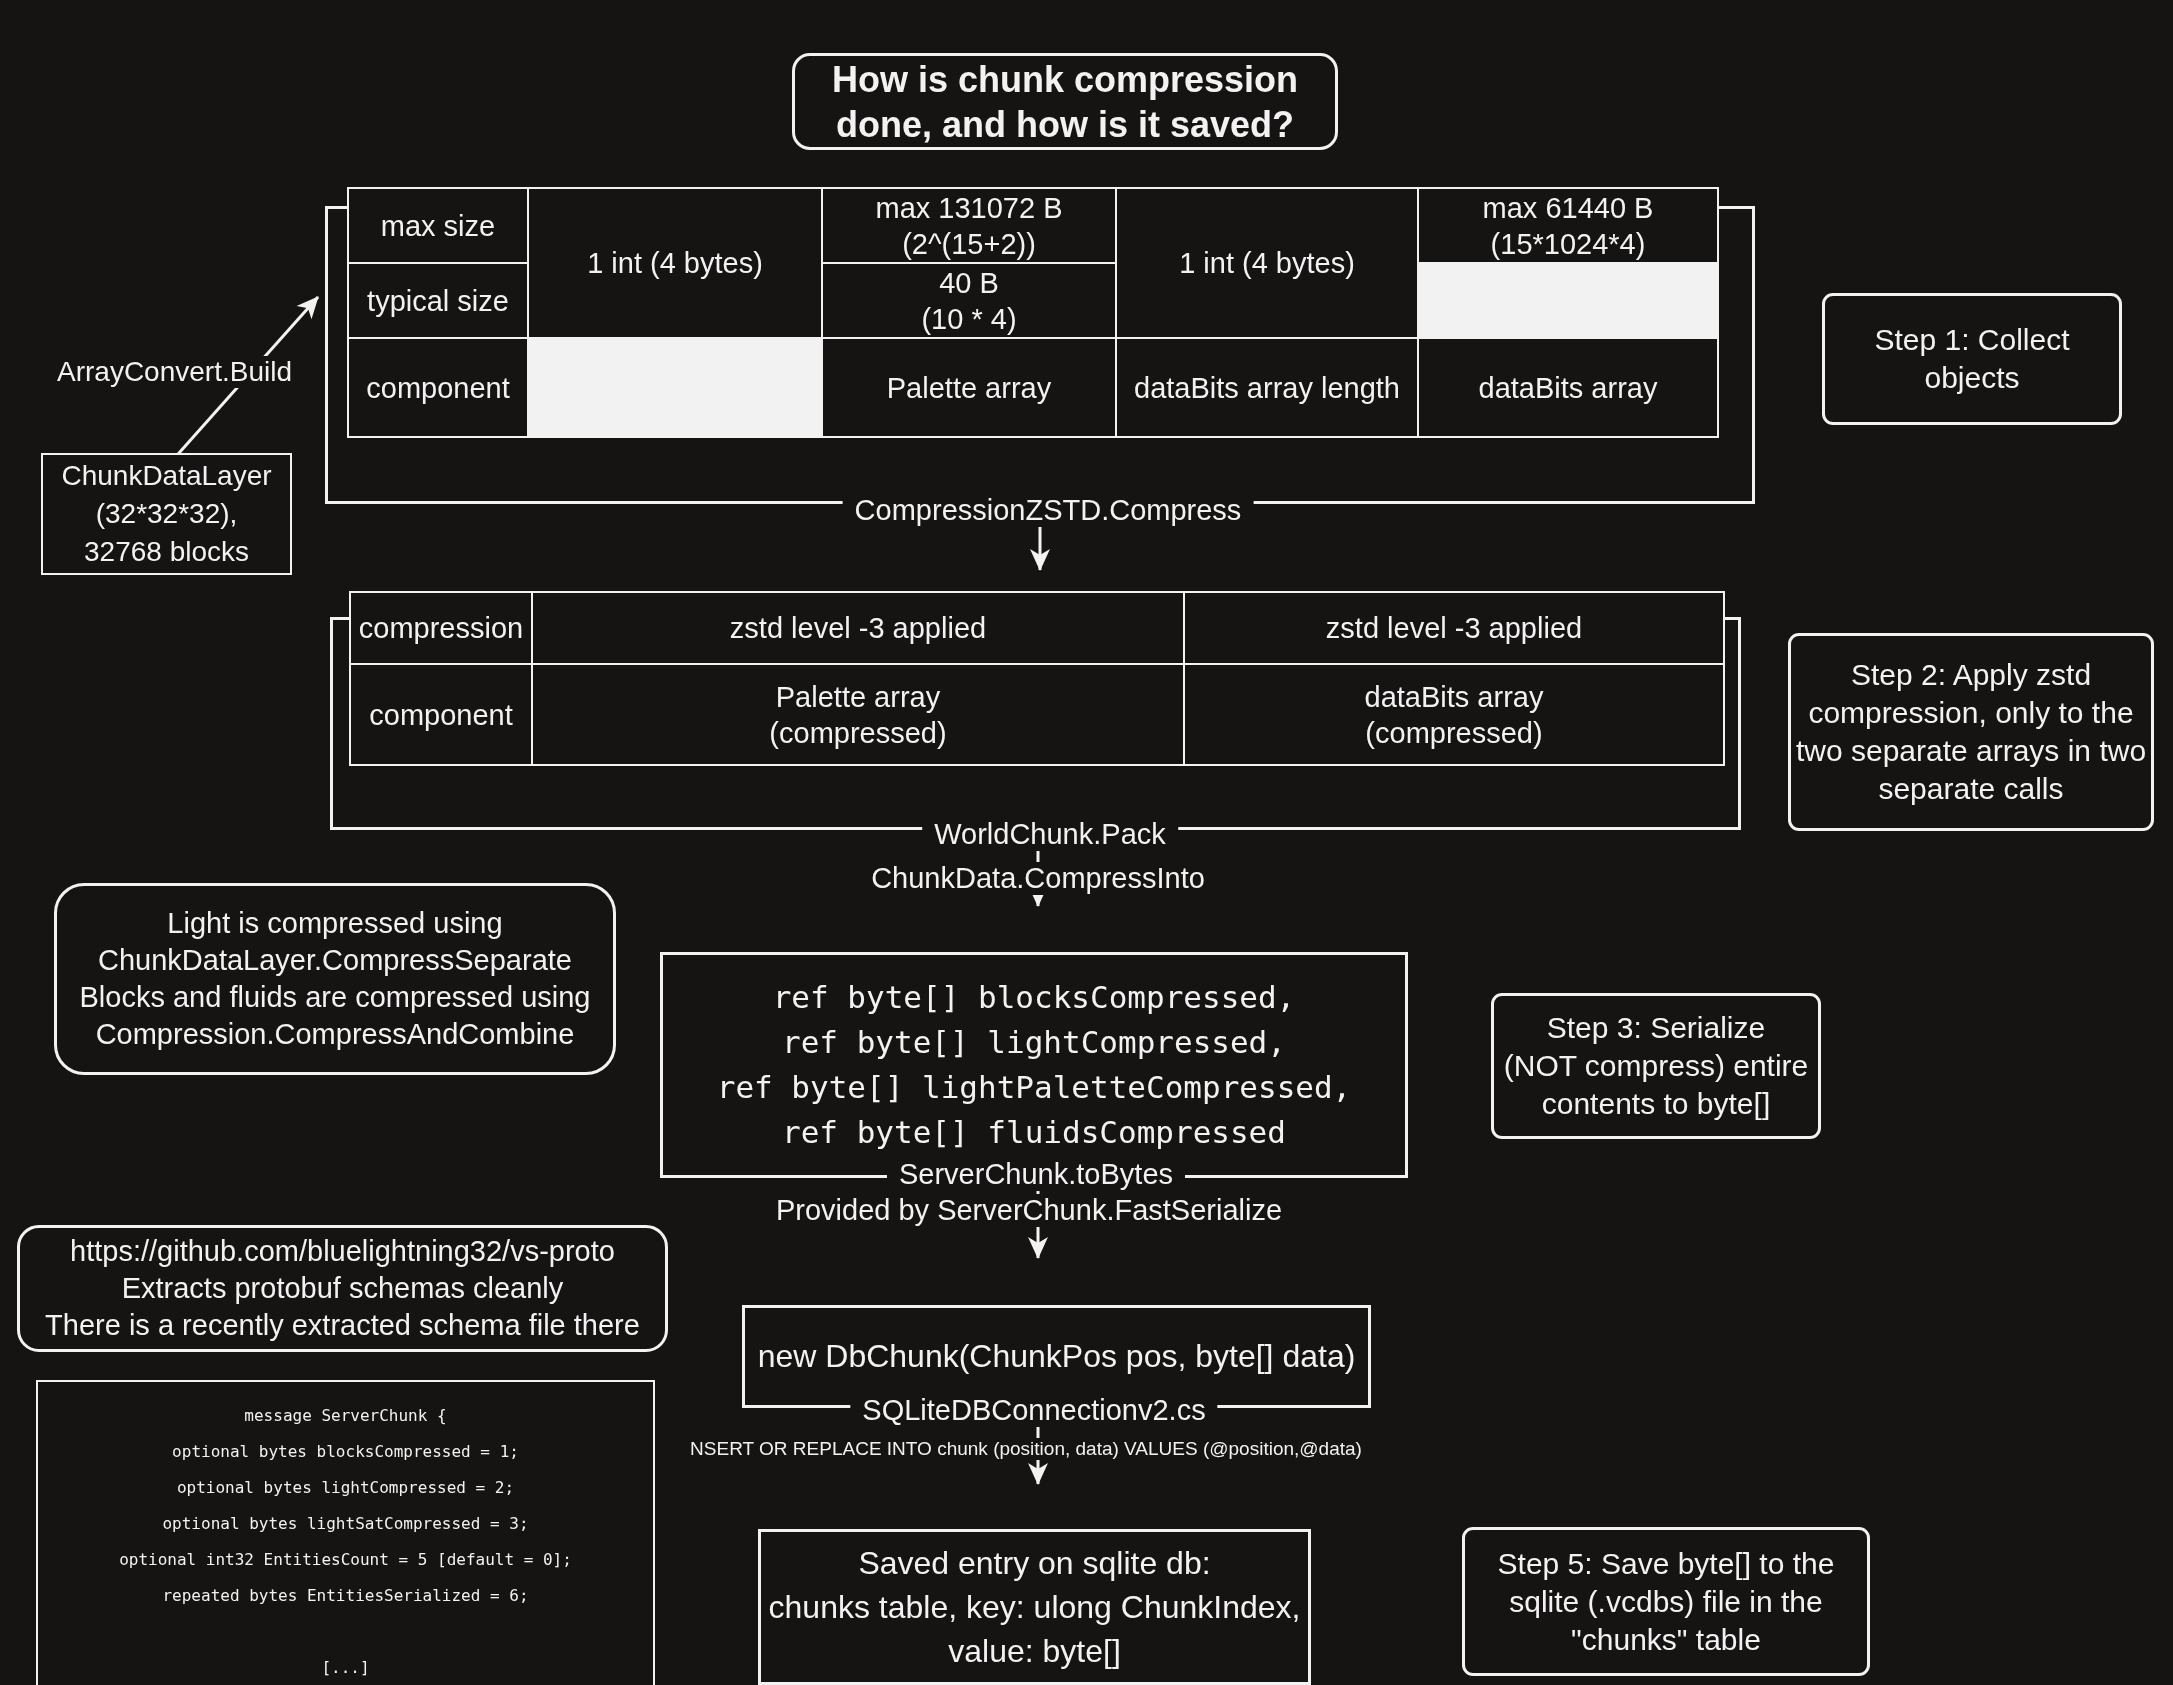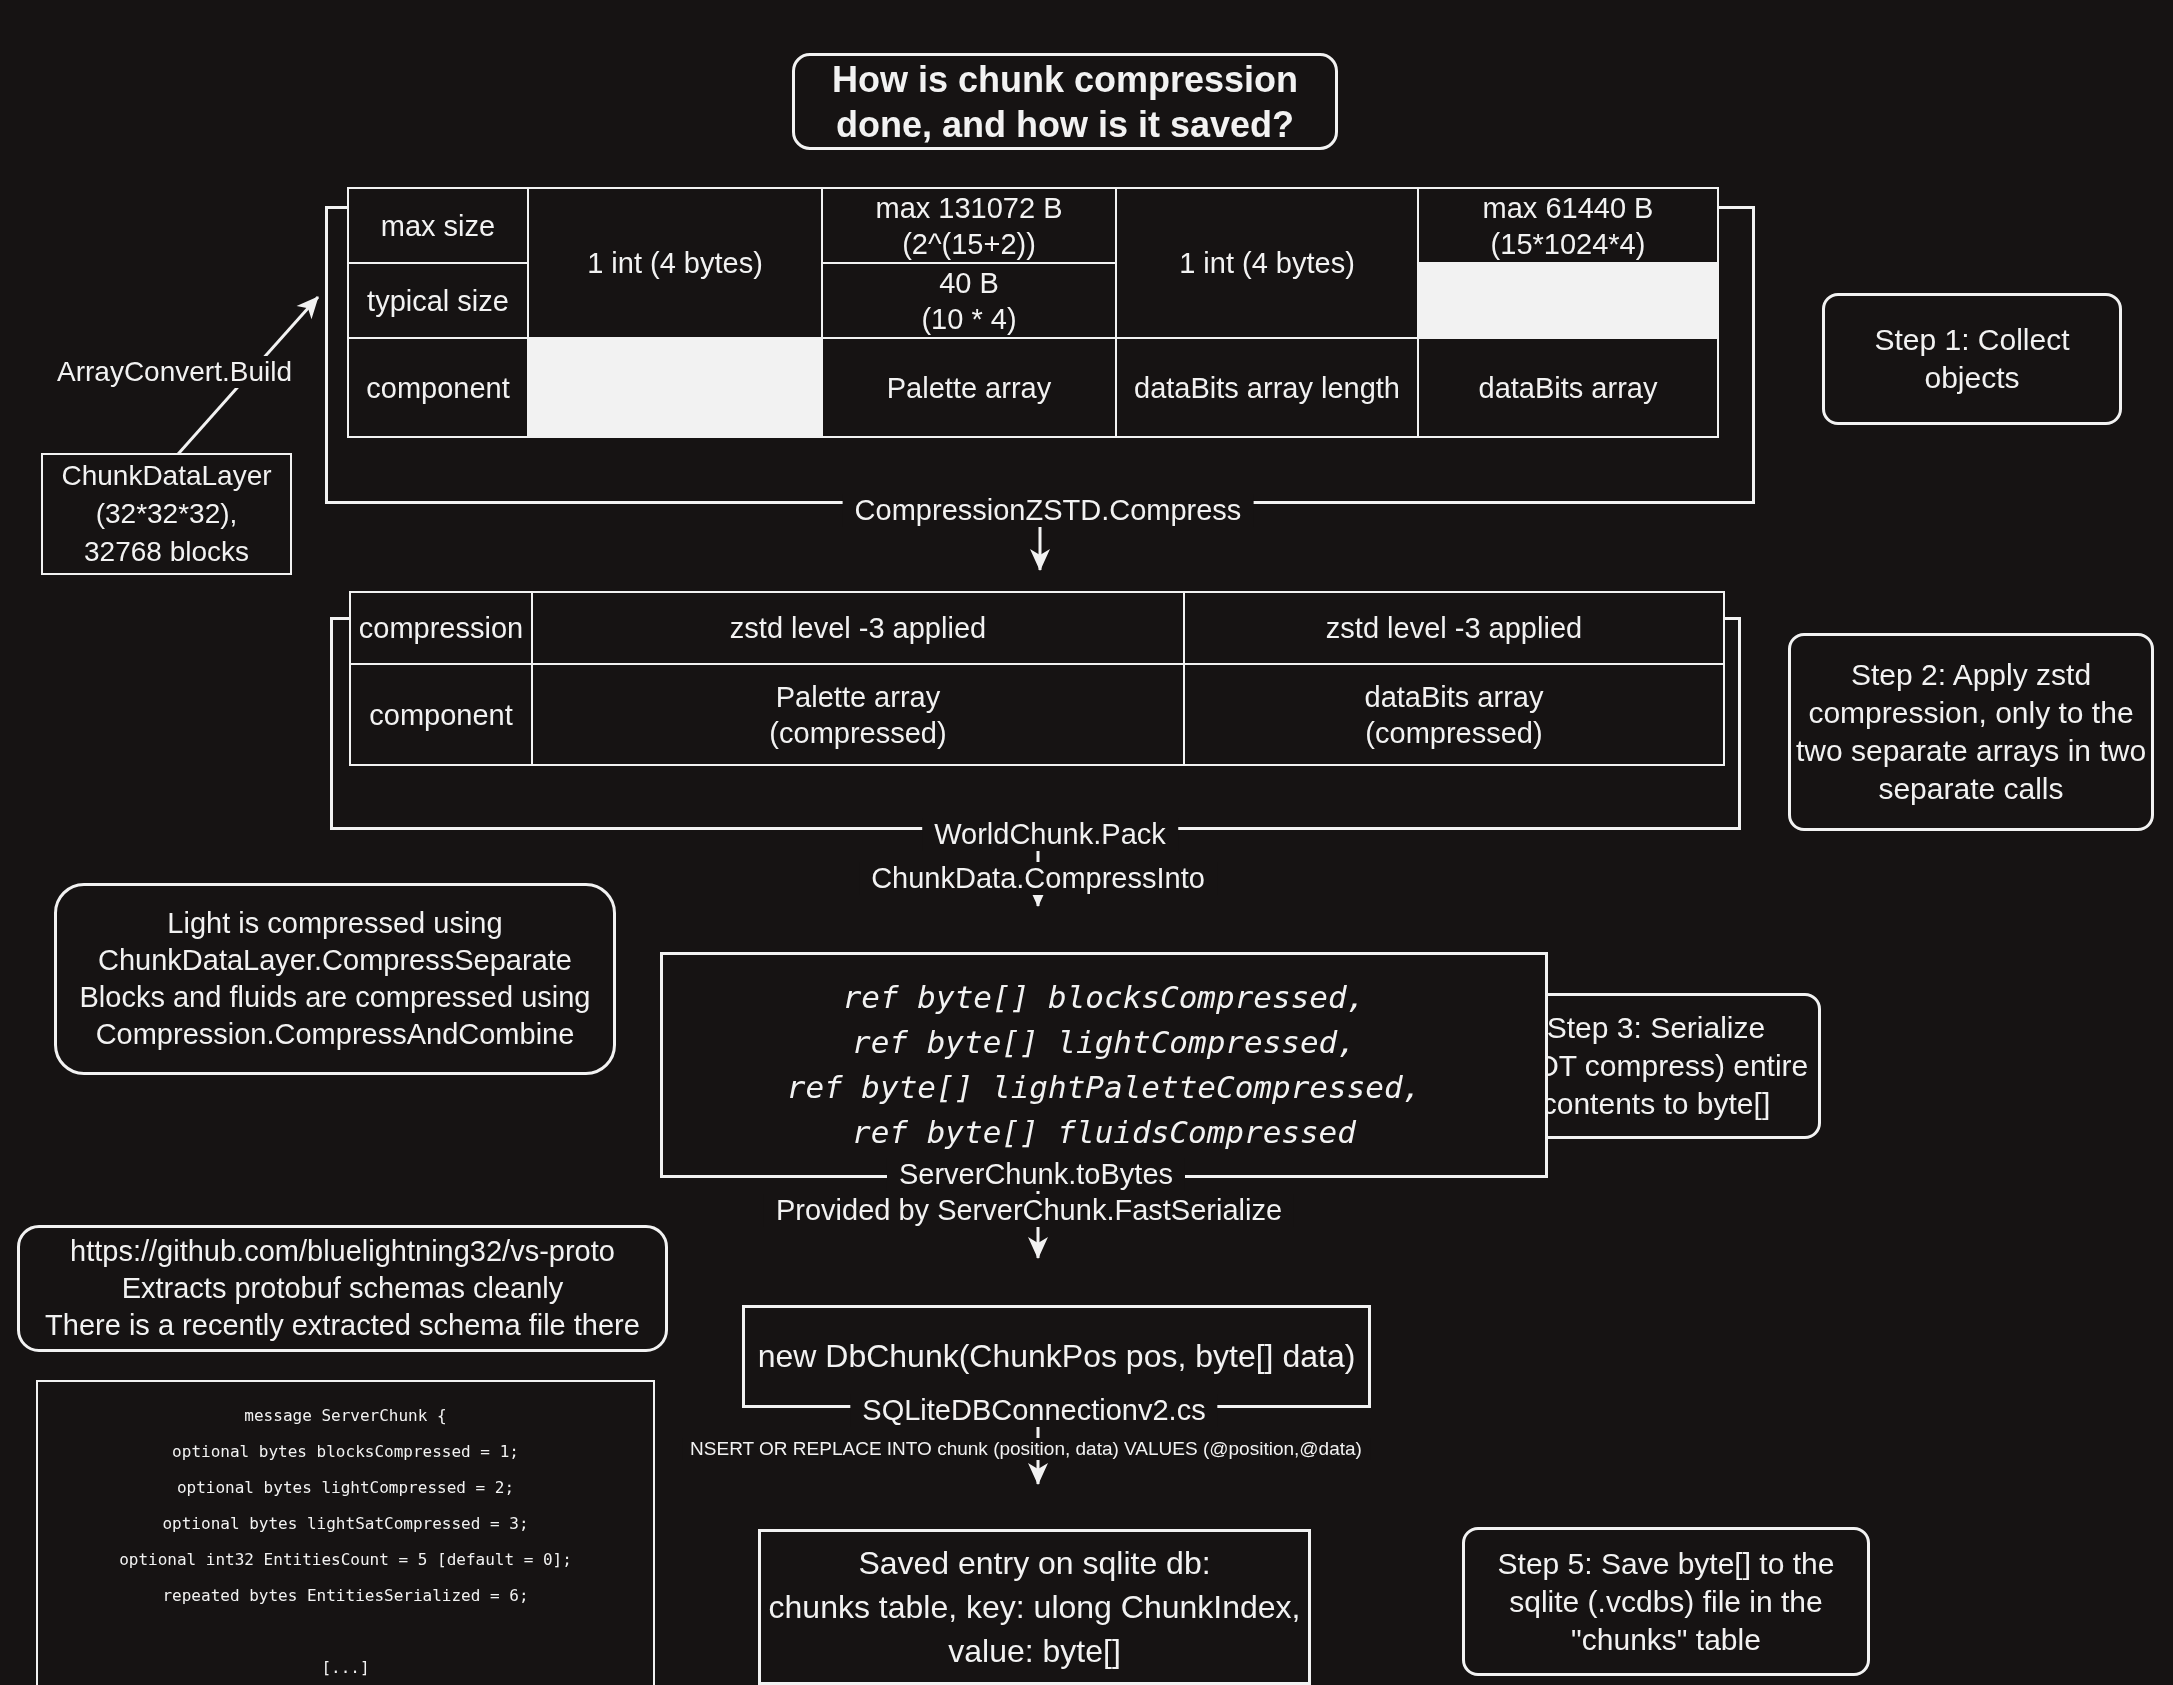--- a/index.html
+++ b/index.html
@@ -18,21 +18,21 @@
   .pre{white-space:pre-line;}
   .box{
     position:absolute;
     border:3px solid var(--fg);
     display:flex;align-items:center;justify-content:center;
     text-align:center;
     box-sizing:border-box;
     background:var(--bg);
     margin-top:40px;
   }
-  .rounded{border-radius:16px;}
+  .rounded{border-radius:11px;}
   .mono{font-family:"DejaVu Sans Mono",monospace;}
   .flowlabel{
     position:absolute;
     transform:translateX(-50%);
     background:var(--bg);
     padding:0 12px;
     white-space:nowrap;
     z-index:3;
     font-size:29px;
   }
@@ -81,21 +81,21 @@
   #step5{left:1462px;top:1487px;width:408px;height:149px;font-size:30px;line-height:38px;}
 
   #chunk-source-box{left:41px;top:413px;width:251px;height:122px;border-width:2px;
     font-size:28px;line-height:38px;}
   #light-note{left:54px;top:843px;width:562px;height:192px;border-radius:30px;
     font-size:29px;line-height:37px;}
   #github-note{left:17px;top:1185px;width:651px;height:127px;border-radius:22px;
     font-size:29px;line-height:37px;}
   #proto-box{left:36px;top:1340px;width:619px;height:324px;border-width:2px;
     font-size:16px;line-height:36px;}
-  #code-box{left:660px;top:912px;width:888px;height:226px;font-size:31px;line-height:45px;font-style:italic;}
+  #code-box{left:660px;top:912px;width:748px;height:226px;font-size:31px;line-height:45px;}
   #dbchunk-box{left:742px;top:1265px;width:629px;height:103px;font-size:32px;}
   #saved-box{left:758px;top:1489px;width:553px;height:156px;font-size:32px;line-height:44px;}
 
   
   #lbl-compress{left:1048px;top:494px;}
   #lbl-pack{left:1050px;top:818px;}
   #lbl-compressinto{left:1038px;top:862px;}
   #lbl-tobytes{left:1036px;top:1158px;}
   #lbl-fastserialize{left:1029px;top:1194px;}
   #lbl-sqlite{left:1034px;top:1394px;}

